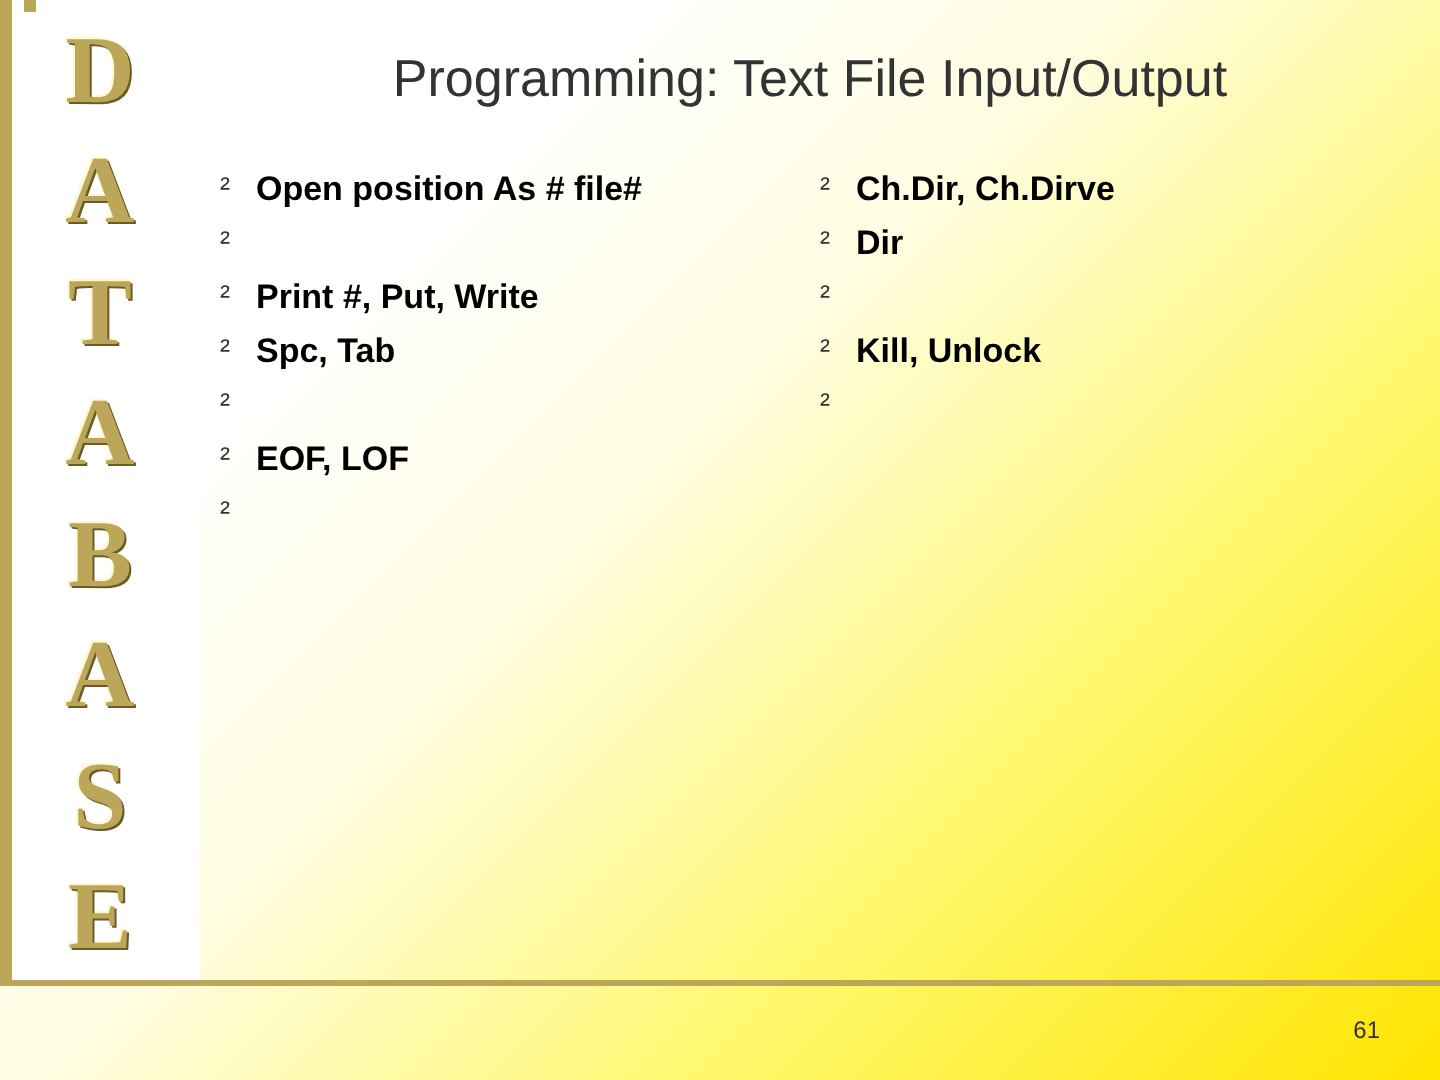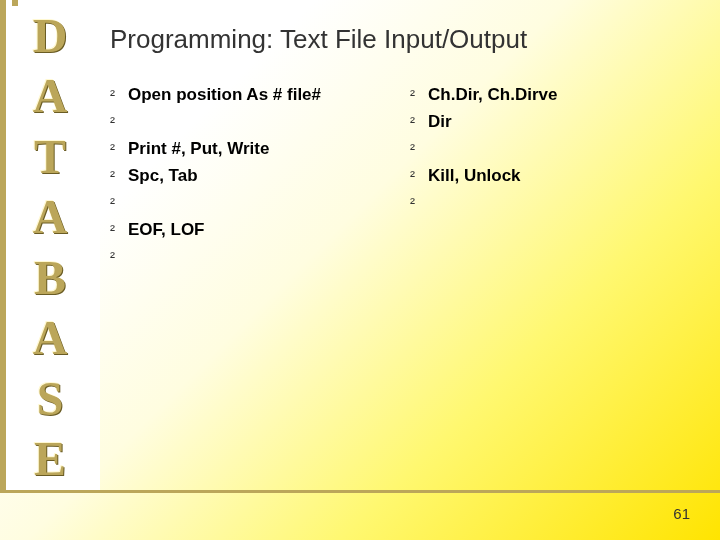--- a/index.html
+++ b/index.html
@@ -48,20 +48,21 @@
     width: 720px;
     height: 3px;
     background: #bba65a;
   }
   .content {
     flex: 1;
     padding: 18px 20px 0 10px;
     position: relative;
   }
   .title {
+    text-align: center;
     font-size: 26px;
     color: #333333;
     font-weight: normal;
     margin-bottom: 30px;
     margin-top: 6px;
   }
   .cols {
     display: flex;
     gap: 10px;
   }
@@ -82,21 +83,21 @@
     font-weight: normal;
     color: #333;
     font-size: 15px;
     line-height: 20px;
   }
   .item-text { line-height: 20px; }
   .page-num {
     position: absolute;
     right: 30px;
     bottom: 18px;
-    font-size: 15px;
+    font-size: 12px;
     color: #333;
   }
 </style>
 </head>
 <body>
 
 <div class="slide">
 
   <div class="sidebar">
     <div class="sidebar-inner">

